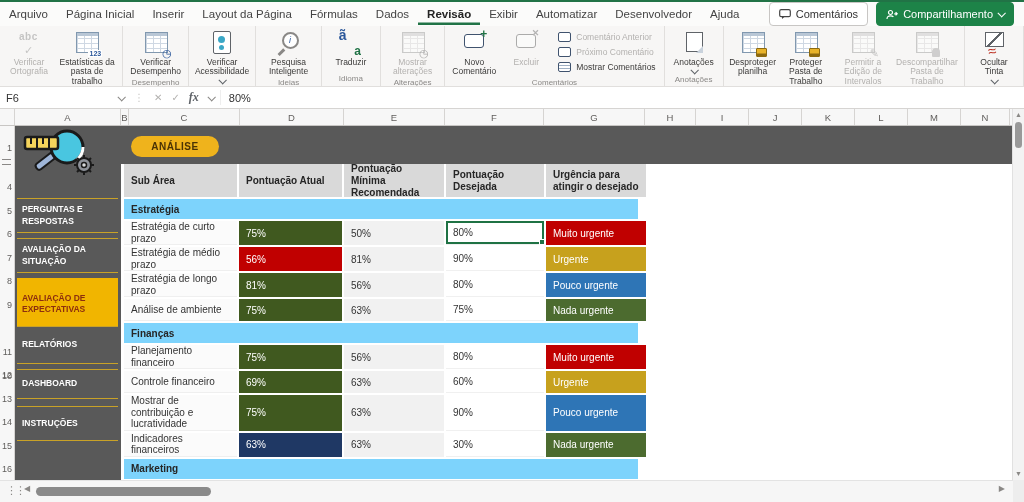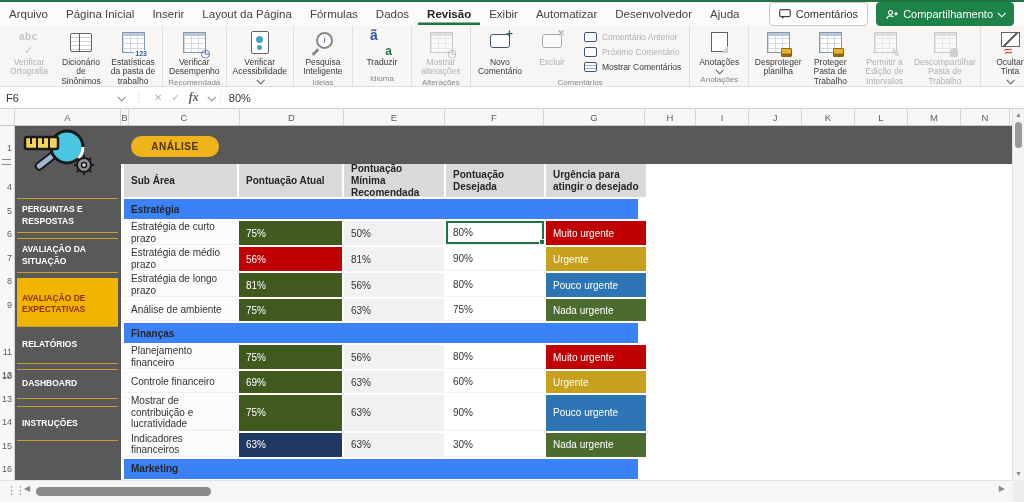--- a/index.html
+++ b/index.html
@@ -104,21 +104,21 @@
       color:#4a3305;font-size:10px;font-weight:bold;letter-spacing:.5px;display:flex;align-items:center;justify-content:center;}
   .side-item{position:absolute;left:3px;width:101px;display:flex;align-items:center;padding:0 5px;box-sizing:border-box;
       font-size:8.5px;font-weight:bold;color:#fff;line-height:1.3;border-top:1px solid #c9a227;border-bottom:1px solid #c9a227;
       background:#595959;cursor:default;}
   .side-item.active{background:#f1b500;color:#8c2e0e;border-color:#f1b500;}
   
   #table{position:absolute;left:124px;top:38px;width:514px;}
   .trow{display:grid;grid-template-columns:113px 103px 100px 98px 100px;column-gap:2px;margin-bottom:2px;}
   .hcell{background:#d9d9d9;font-size:10px;font-weight:bold;color:#262626;display:flex;align-items:center;
          padding:2px 7px;line-height:1.2;box-sizing:border-box;}
-  .sectionrow{height:20px;background:#3b82f6;font-size:10px;font-weight:bold;color:#262626;
+  .sectionrow{height:20px;background:#7dd3fc;font-size:10px;font-weight:bold;color:#262626;
       display:flex;align-items:center;padding-left:7px;margin-bottom:2px;}
   .dcell{font-size:10px;display:flex;align-items:center;padding:0 7px;box-sizing:border-box;min-height:22px;}
   .c-name{background:#fbfbfb;color:#333;border-bottom:1px solid #efefef;line-height:1.15;}
   .c-min{background:#f1f1f1;color:#333;}
   .c-des{background:#ffffff;color:#333;border-bottom:1px solid #f0f0f0;position:relative;}
   .c-score,.c-urg{color:#fff;}
   .c-des.selected{box-shadow:inset 0 0 0 2px #1f7244;}
   .c-des.selected::after{content:"";position:absolute;right:-1px;bottom:-1px;width:4px;height:4px;background:#1f7244;border:1px solid #fff;}
   
   #vscroll{position:absolute;right:0;top:109px;width:11px;height:371px;background:#f3f3f3;border-left:1px solid #e1e1e1;}
@@ -170,38 +170,34 @@
   </div>
 
   <div id="ribbon">
       <div class="rgroup">
         <div class="rbtns">
           <div class="rbtn disabled">
             <span class="ic ic-spellcheck"></span>
             <span class="rlabel">Verificar Ortografia</span>
           </div>
           <div class="rbtn">
-            <span class="ic ic-thesaurus"></span>
-            <span class="rlabel">Dicionário de Sinônimos</span>
-          </div>
-          <div class="rbtn">
             <span class="ic ic-workbook-stats grid-ic"></span>
             <span class="rlabel">Estatísticas da pasta de trabalho</span>
           </div>
         </div>
         <div class="rgroup-name">Revisão de Texto</div>
       </div>
       <div class="rgroup">
         <div class="rbtns">
           <div class="rbtn">
             <span class="ic ic-check-performance grid-ic"></span>
             <span class="rlabel">Verificar Desempenho</span>
           </div>
         </div>
-        <div class="rgroup-name">Recomendada</div>
+        <div class="rgroup-name">Desempenho</div>
       </div>
       <div class="rgroup">
         <div class="rbtns">
           <div class="rbtn">
             <span class="ic ic-accessibility"></span>
             <span class="rlabel">Verificar Acessibilidade</span>
             <span class="chev dd"></span>
           </div>
         </div>
         <div class="rgroup-name">Acessibilidade</div>

